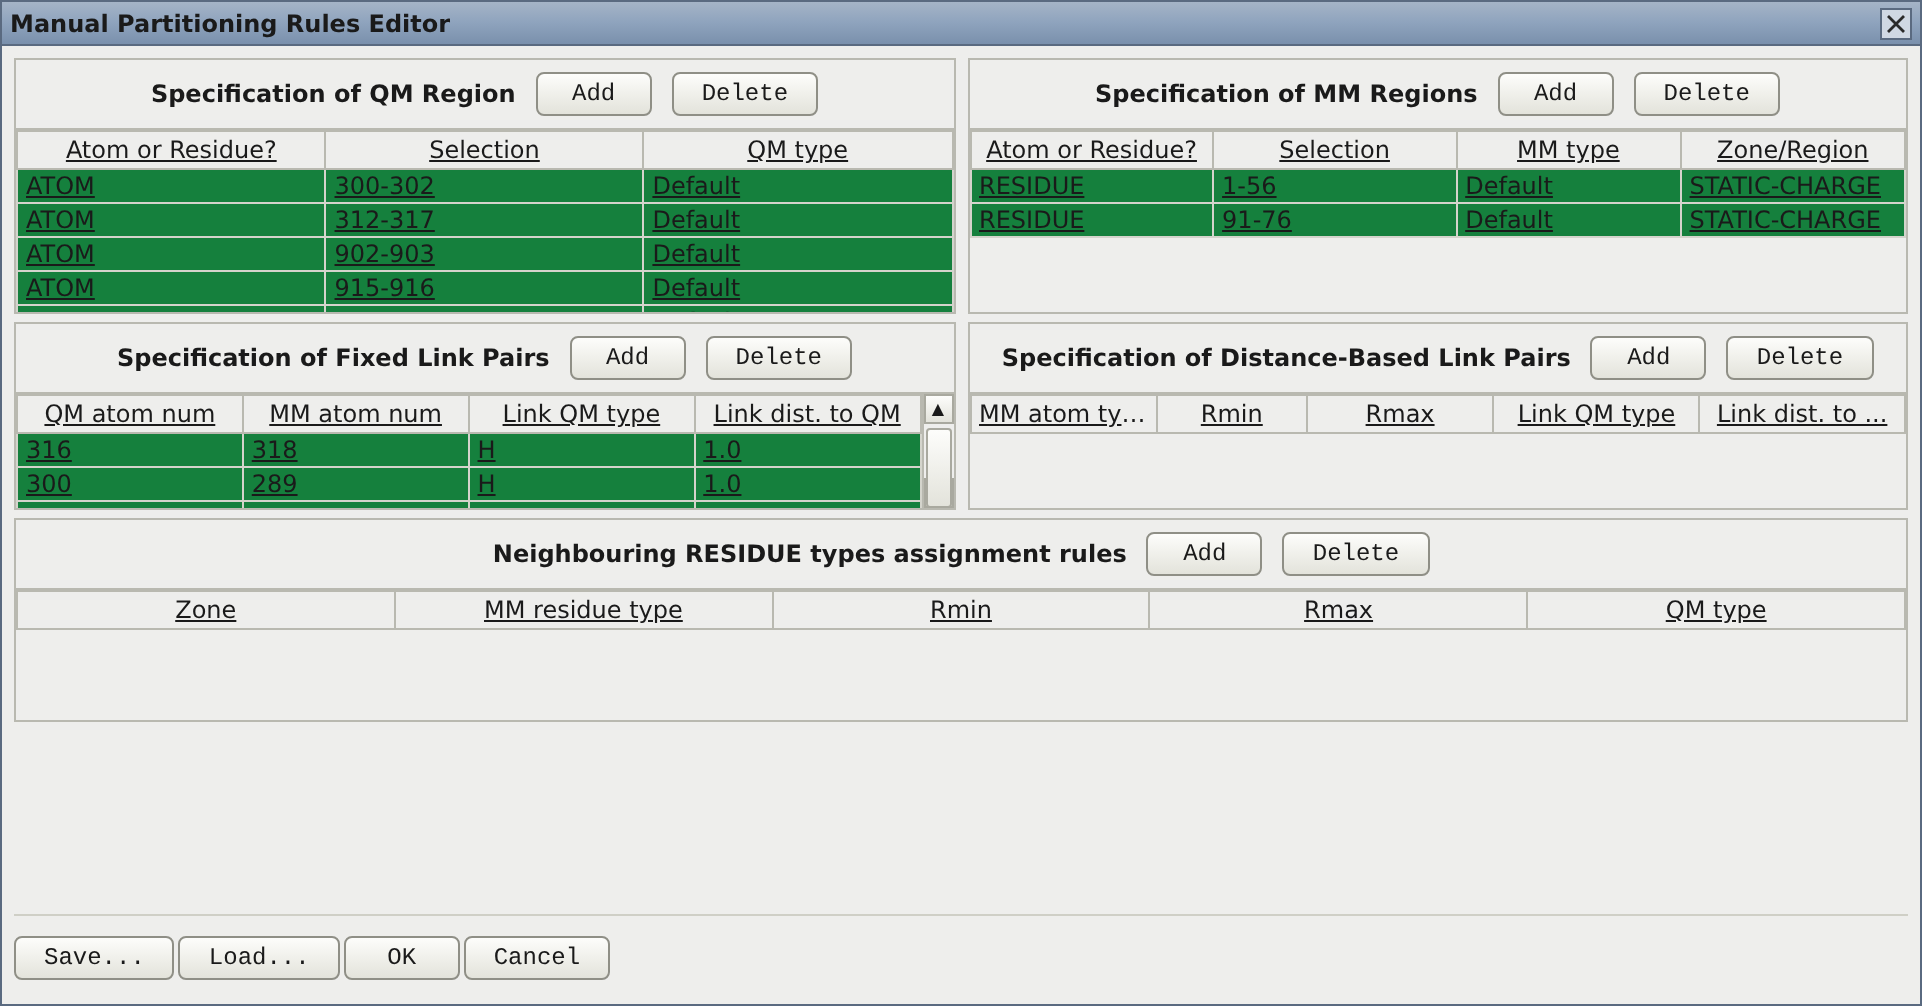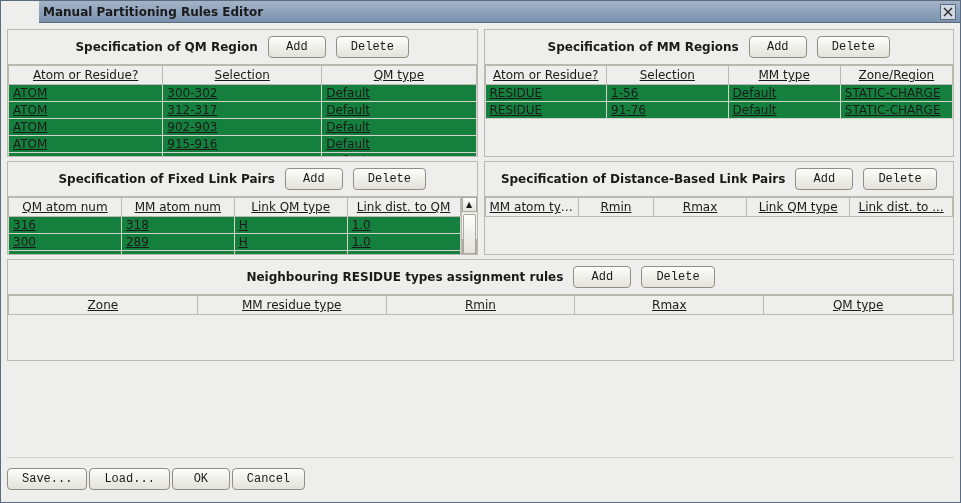--- a/index.html
+++ b/index.html
@@ -18,21 +18,20 @@
     display: flex;
     flex-direction: column;
   }
   .titlebar {
     height: 22px;
     background: linear-gradient(to bottom, #a5b4c7 0%, #8ea3bd 50%, #7a90ac 100%);
     border-bottom: 1px solid #5a6a80;
     display: flex;
     align-items: center;
     padding: 0 4px;
-    margin-left: 38px;
   }
   .titlebar-title {
     font-weight: bold;
     font-size: 12px;
     color: #1a1a1a;
     flex: 1;
   }
   .titlebar-close {
     width: 16px; height: 16px;
     border: 1px solid #5a6a80;

